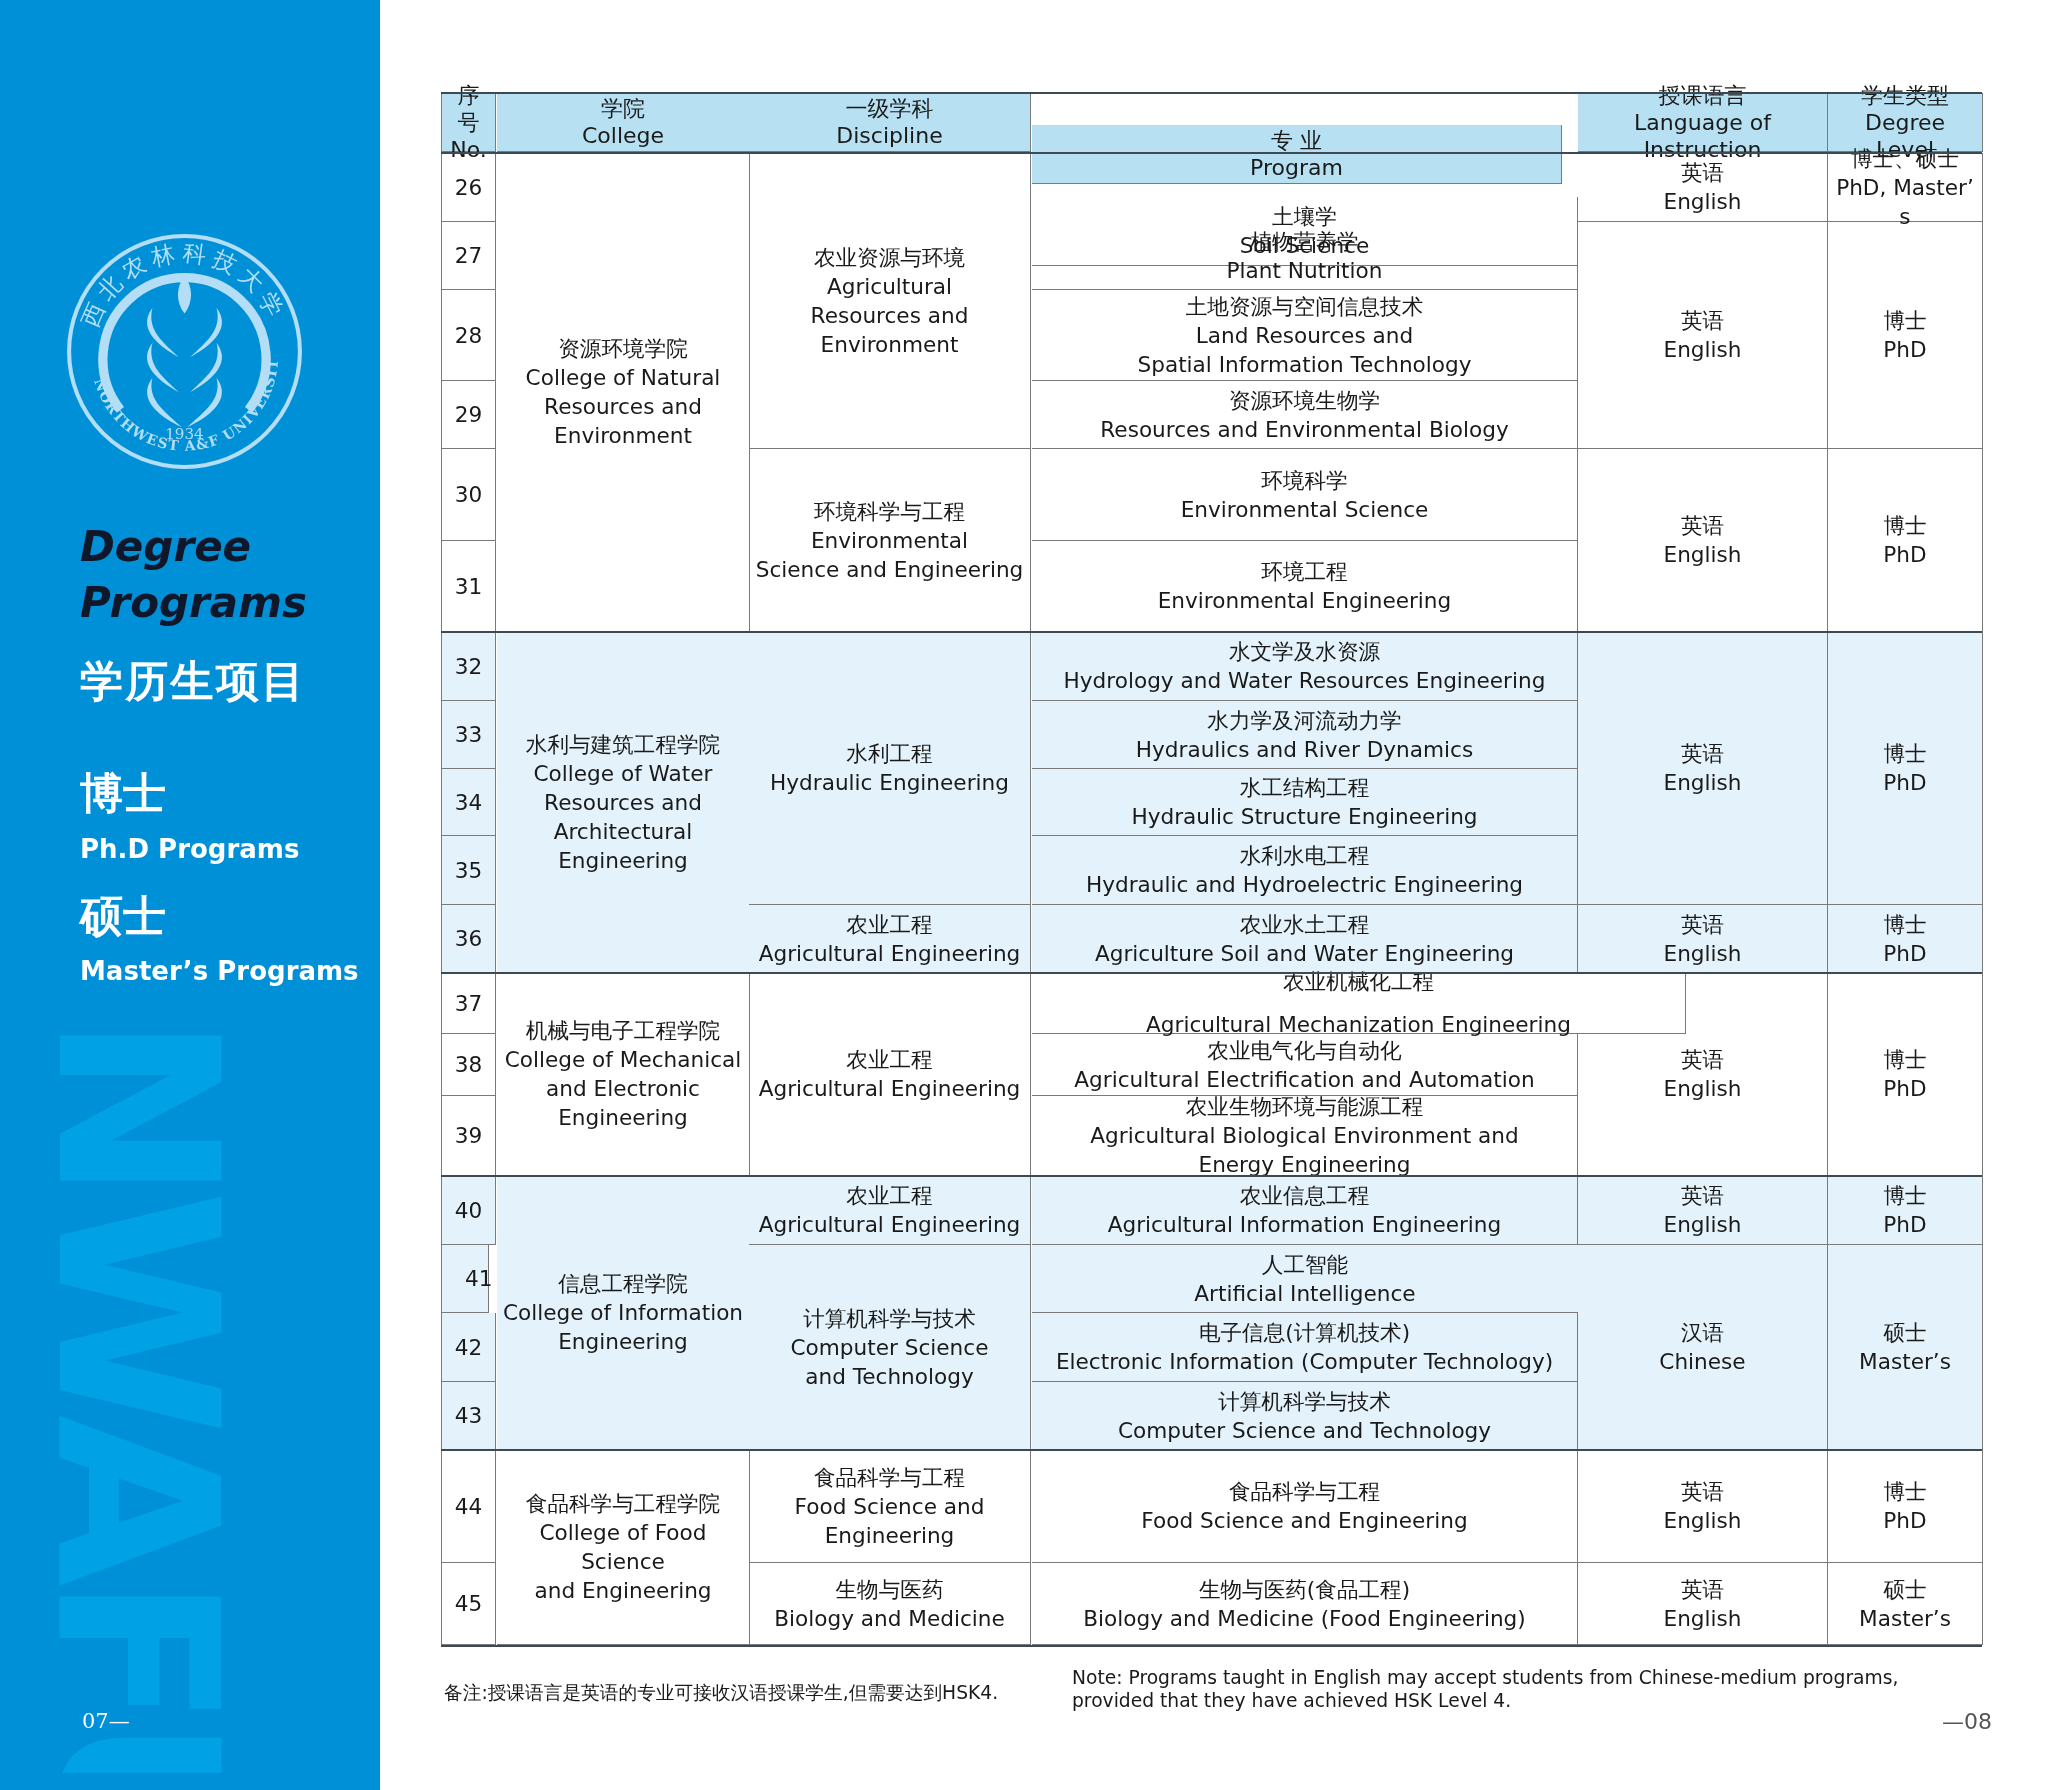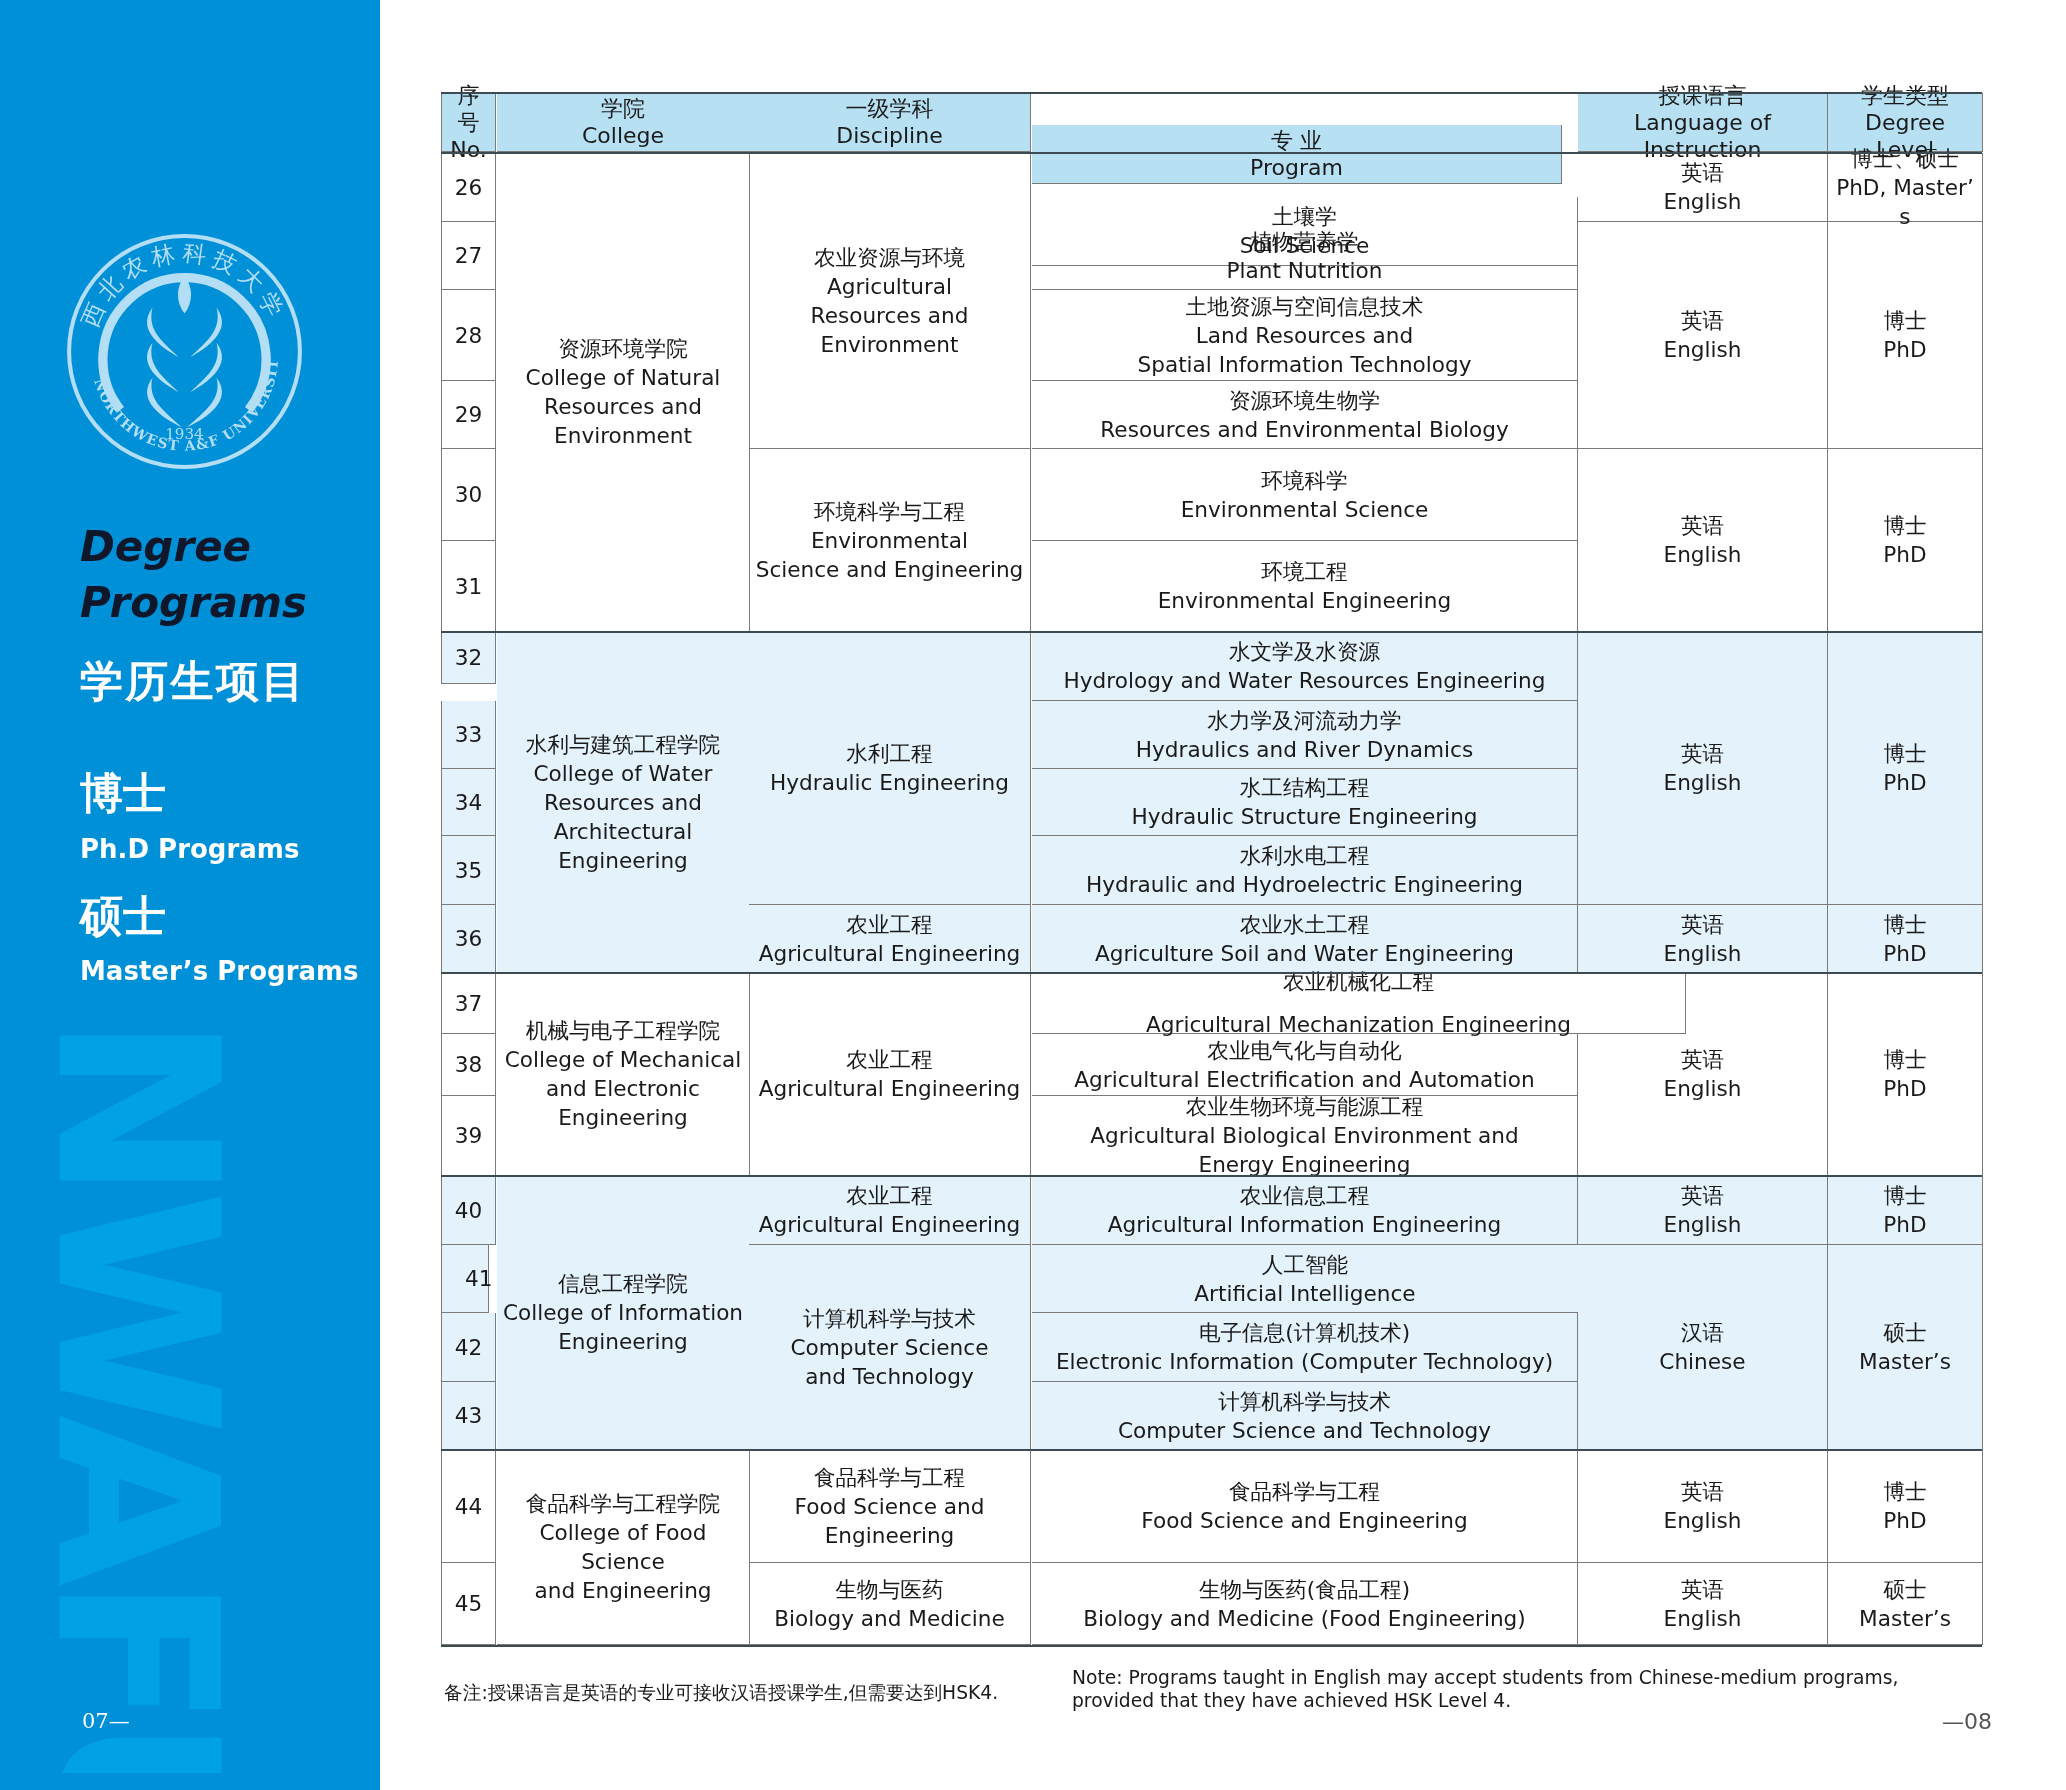--- a/index.html
+++ b/index.html
@@ -95,21 +95,21 @@
     <div class="cell hdr" style="left: 1828px; top: 93px; width: 155px; height: 59px;">
       <div>学生类型</div>
       <div>Degree Level</div>
     </div>
     <div class="cell first " style="left: 441px; top: 153px; width: 55px; height: 69px;">26</div>
     <div class="cell first " style="left: 441px; top: 222px; width: 55px; height: 68px;">27</div>
     <div class="cell first " style="left: 441px; top: 290px; width: 55px; height: 91px;">28</div>
     <div class="cell first " style="left: 441px; top: 381px; width: 55px; height: 68px;">29</div>
     <div class="cell first " style="left: 441px; top: 449px; width: 55px; height: 92px;">30</div>
     <div class="cell first " style="left: 441px; top: 541px; width: 55px; height: 91px;">31</div>
-    <div class="cell first band" style="left: 441px; top: 632px; width: 55px; height: 52px;">32</div>
+    <div class="cell first band" style="left: 441px; top: 632px; width: 55px; height: 69px;">32</div>
     <div class="cell first band" style="left: 441px; top: 701px; width: 55px; height: 68px;">33</div>
     <div class="cell first band" style="left: 441px; top: 769px; width: 55px; height: 67px;">34</div>
     <div class="cell first band" style="left: 441px; top: 836px; width: 55px; height: 69px;">35</div>
     <div class="cell first band" style="left: 441px; top: 905px; width: 55px; height: 68px;">36</div>
     <div class="cell first " style="left: 441px; top: 973px; width: 55px; height: 61px;">37</div>
     <div class="cell first " style="left: 441px; top: 1034px; width: 55px; height: 62px;">38</div>
     <div class="cell first " style="left: 441px; top: 1096px; width: 55px; height: 80px;">39</div>
     <div class="cell first band" style="left: 441px; top: 1176px; width: 55px; height: 69px;">40</div>
     <div class="cell first band" style="left: 441px; top: 1245px; width: 48px; height: 68px; padding-left: 32px;">41</div>
     <div class="cell first band" style="left: 441px; top: 1313px; width: 55px; height: 69px;">42</div>

